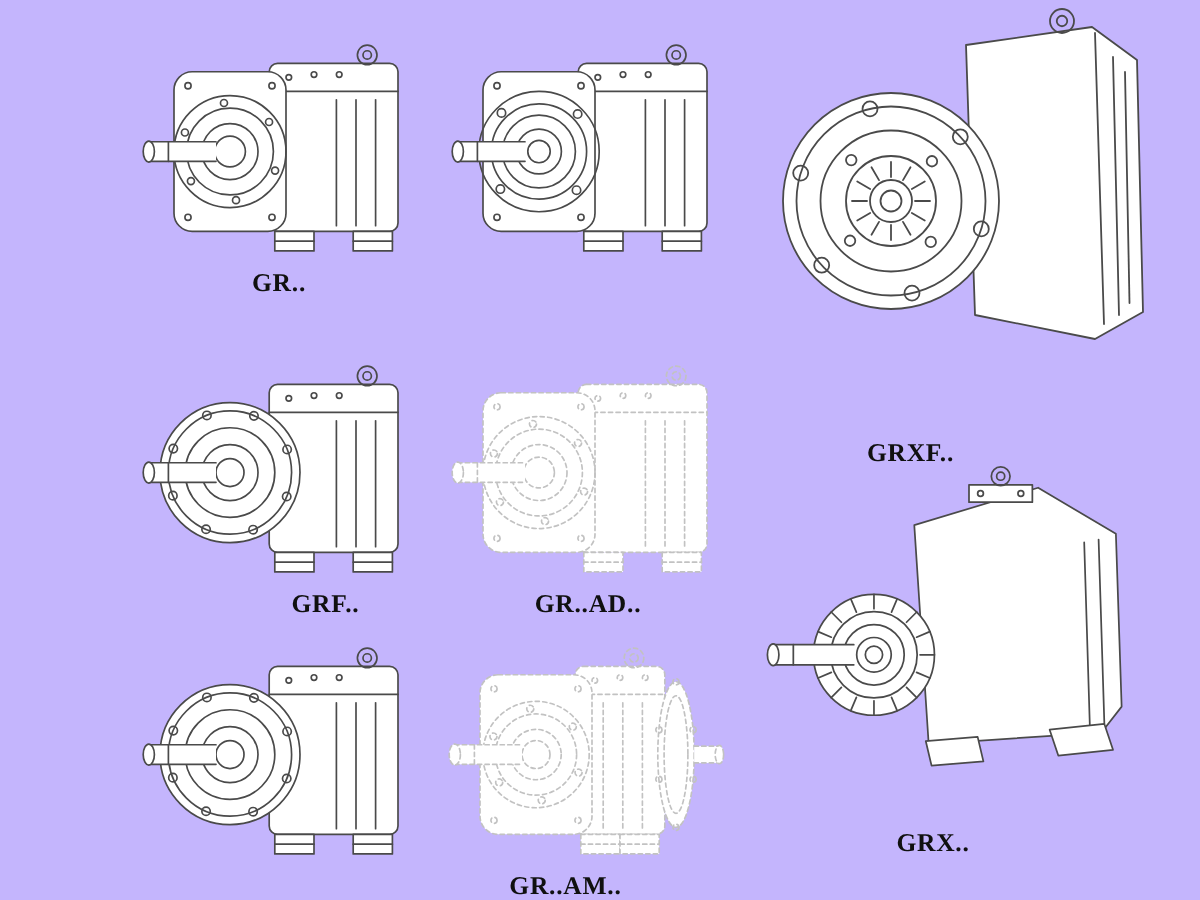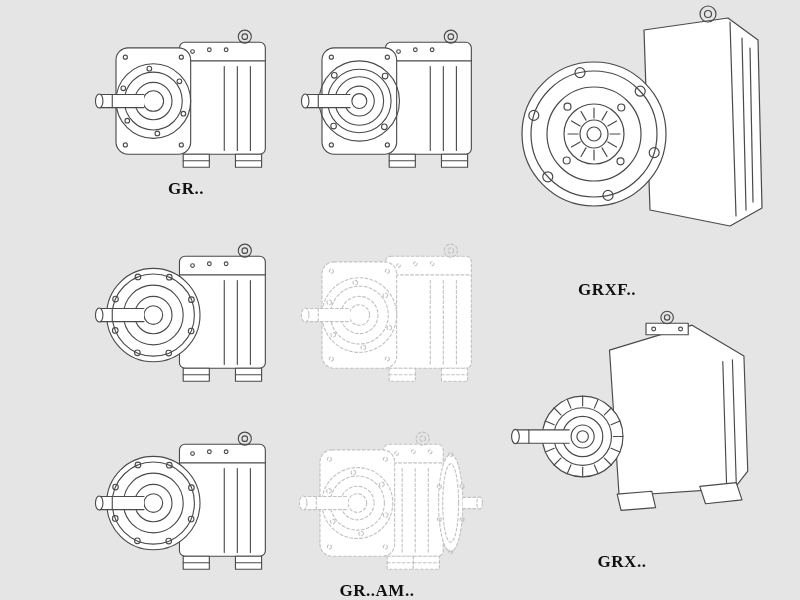--- a/index.html
+++ b/index.html
@@ -1,31 +1,31 @@
 <!DOCTYPE html>
 <html><head>
 <meta charset="utf-8">
 <style>
   html,body{margin:0;padding:0;background:#ffffff;}
-  .canvas{position:relative;width:800px;height:600px;background:#e5e5e5;overflow:hidden;
+  .canvas{position:relative;width:800px;height:600px;background:#c4b5fd;overflow:hidden;
           font-family:"Liberation Serif",serif;}
   .fig{position:absolute;}
   .fig svg{width:100%;height:100%;display:block;}
   .fig-label{position:absolute;top:100%;left:0;right:0;margin-top:4px;text-align:center;
              font-weight:bold;font-size:17px;letter-spacing:.5px;color:#101010;
              font-family:"Liberation Serif",serif;}
   #fig-gr  {left:88px; top:14px; width:196px;height:161px}
   #fig-grz {left:294px;top:14px; width:196px;height:161px}
   #fig-grxf{left:492px;top:4px;  width:300px;height:268px}
   #fig-grf {left:88px; top:228px;width:196px;height:161px}
   #fig-grad{left:294px;top:228px;width:196px;height:161px}
   #fig-grf2{left:88px; top:416px;width:196px;height:161px}
   #fig-gram{left:292px;top:416px;width:196px;height:161px}
   #fig-grx {left:502px;top:302px;width:288px;height:246px}
-  #fig-grxf .fig-label{width:230px;right:auto;margin-top:8px}
+  #fig-grxf .fig-label{width:230px;right:auto;margin-top:20px}
   #fig-grx  .fig-label{width:240px;right:auto;}
   #fig-gram .fig-label{width:170px;right:auto}
   #fig-grf  .fig-label{left:31px;right:-31px}
   .ink{stroke:#4a4a4a;stroke-width:1.2;fill:none;stroke-linecap:round;stroke-linejoin:round}
   .ink.dashed{stroke:#c2c2c2;stroke-dasharray:3 2.4}
 </style>
 </head>
 <body>
 
 <div class="canvas">
@@ -184,20 +184,21 @@
           <circle cx="53.5" cy="52.2" r="3"></circle>
           <circle cx="87.1" cy="52.5" r="3"></circle>
           <circle cx="110.8" cy="76.5" r="3"></circle>
           <rect x="12" y="86" width="48" height="14" style="fill:#fff;stroke:none"></rect>
           <line x1="12" y1="86" x2="60" y2="86"></line>
           <line x1="12" y1="100" x2="60" y2="100"></line>
           <ellipse cx="12" cy="93" rx="4" ry="7.5" style="fill:#fff"></ellipse>
           <line x1="26" y1="86" x2="26" y2="100"></line>
         </g>
       </svg>
+    <div class="fig-label">GRF..</div>
   </div>
 
   <div class="fig" id="fig-grad">
     <svg viewBox="0 0 210 172">
         <g class="ink dashed">
           <rect x="98" y="30" width="92" height="120" rx="6" style="fill:#fff"></rect>
           <line x1="98" y1="50" x2="190" y2="50"></line>
           <line x1="174" y1="56" x2="174" y2="146"></line>
           <line x1="160" y1="56" x2="160" y2="146"></line>
           <line x1="146" y1="56" x2="146" y2="146"></line>
@@ -225,20 +226,21 @@
           <circle cx="37.8" cy="79.4" r="2.5"></circle>
           <circle cx="65.7" cy="58.3" r="2.5"></circle>
           <circle cx="97.9" cy="71.9" r="2.5"></circle>
           <rect x="12" y="86" width="48" height="14" style="fill:#fff;stroke:none"></rect>
           <line x1="12" y1="86" x2="60" y2="86"></line>
           <line x1="12" y1="100" x2="60" y2="100"></line>
           <ellipse cx="12" cy="93" rx="4" ry="7.5" style="fill:#fff"></ellipse>
           <line x1="26" y1="86" x2="26" y2="100"></line>
         </g>
       </svg>
+    <div class="fig-label">GR..AD..</div>
   </div>
 
   <div class="fig" id="fig-grf2">
     <svg viewBox="0 0 210 172">
         <g class="ink">
           <rect x="98" y="30" width="92" height="120" rx="6" style="fill:#fff"></rect>
           <line x1="98" y1="50" x2="190" y2="50"></line>
           <line x1="174" y1="56" x2="174" y2="146"></line>
           <line x1="160" y1="56" x2="160" y2="146"></line>
           <line x1="146" y1="56" x2="146" y2="146"></line>

